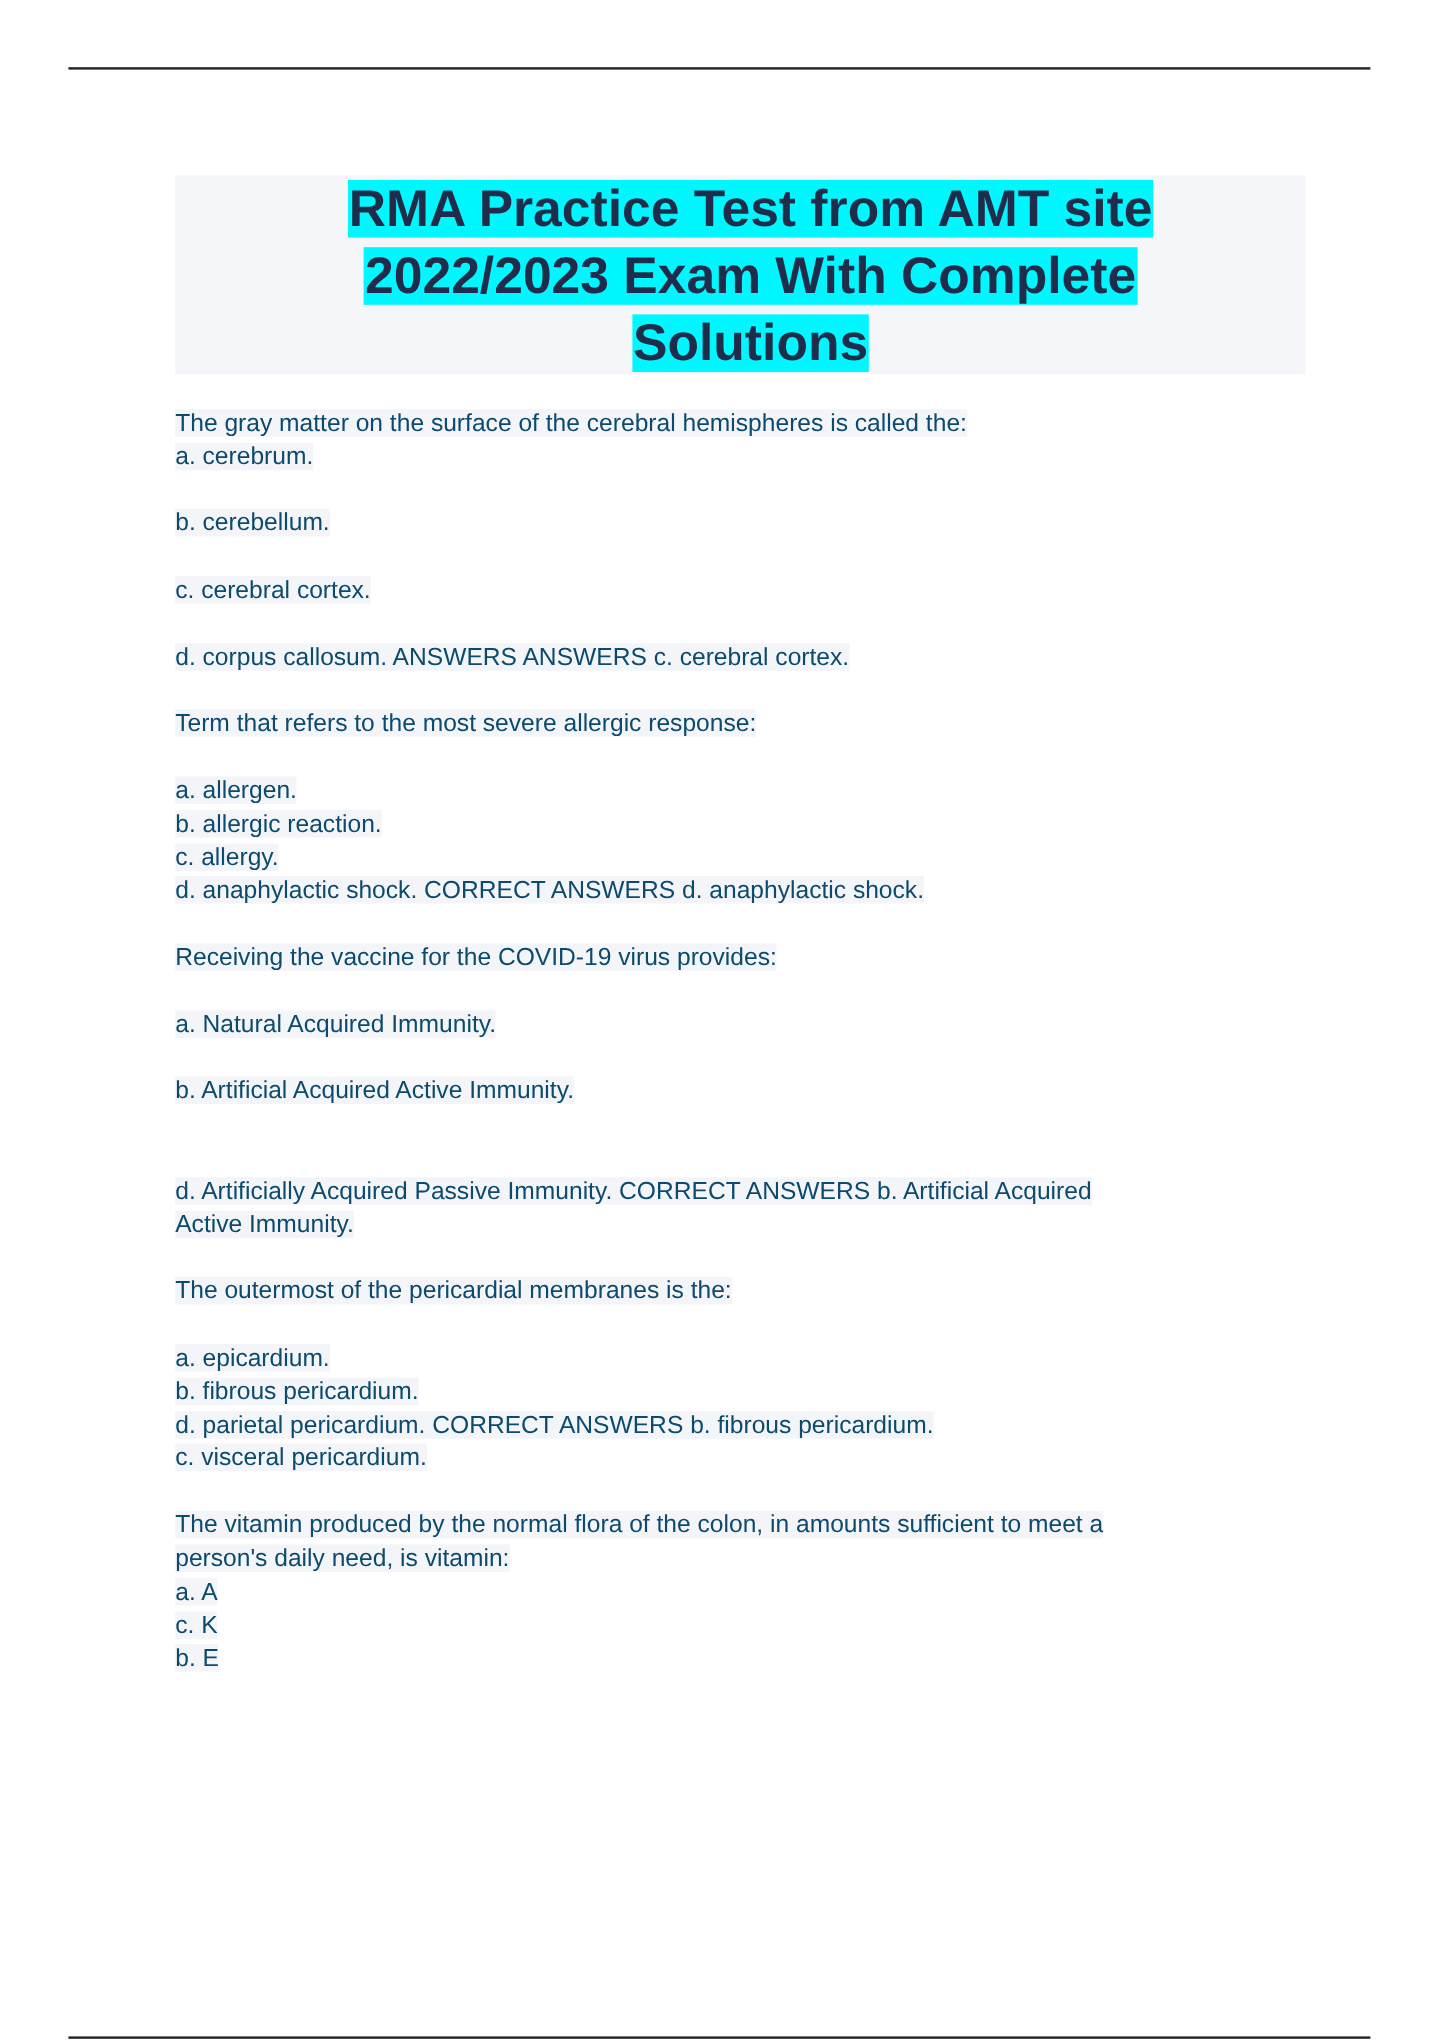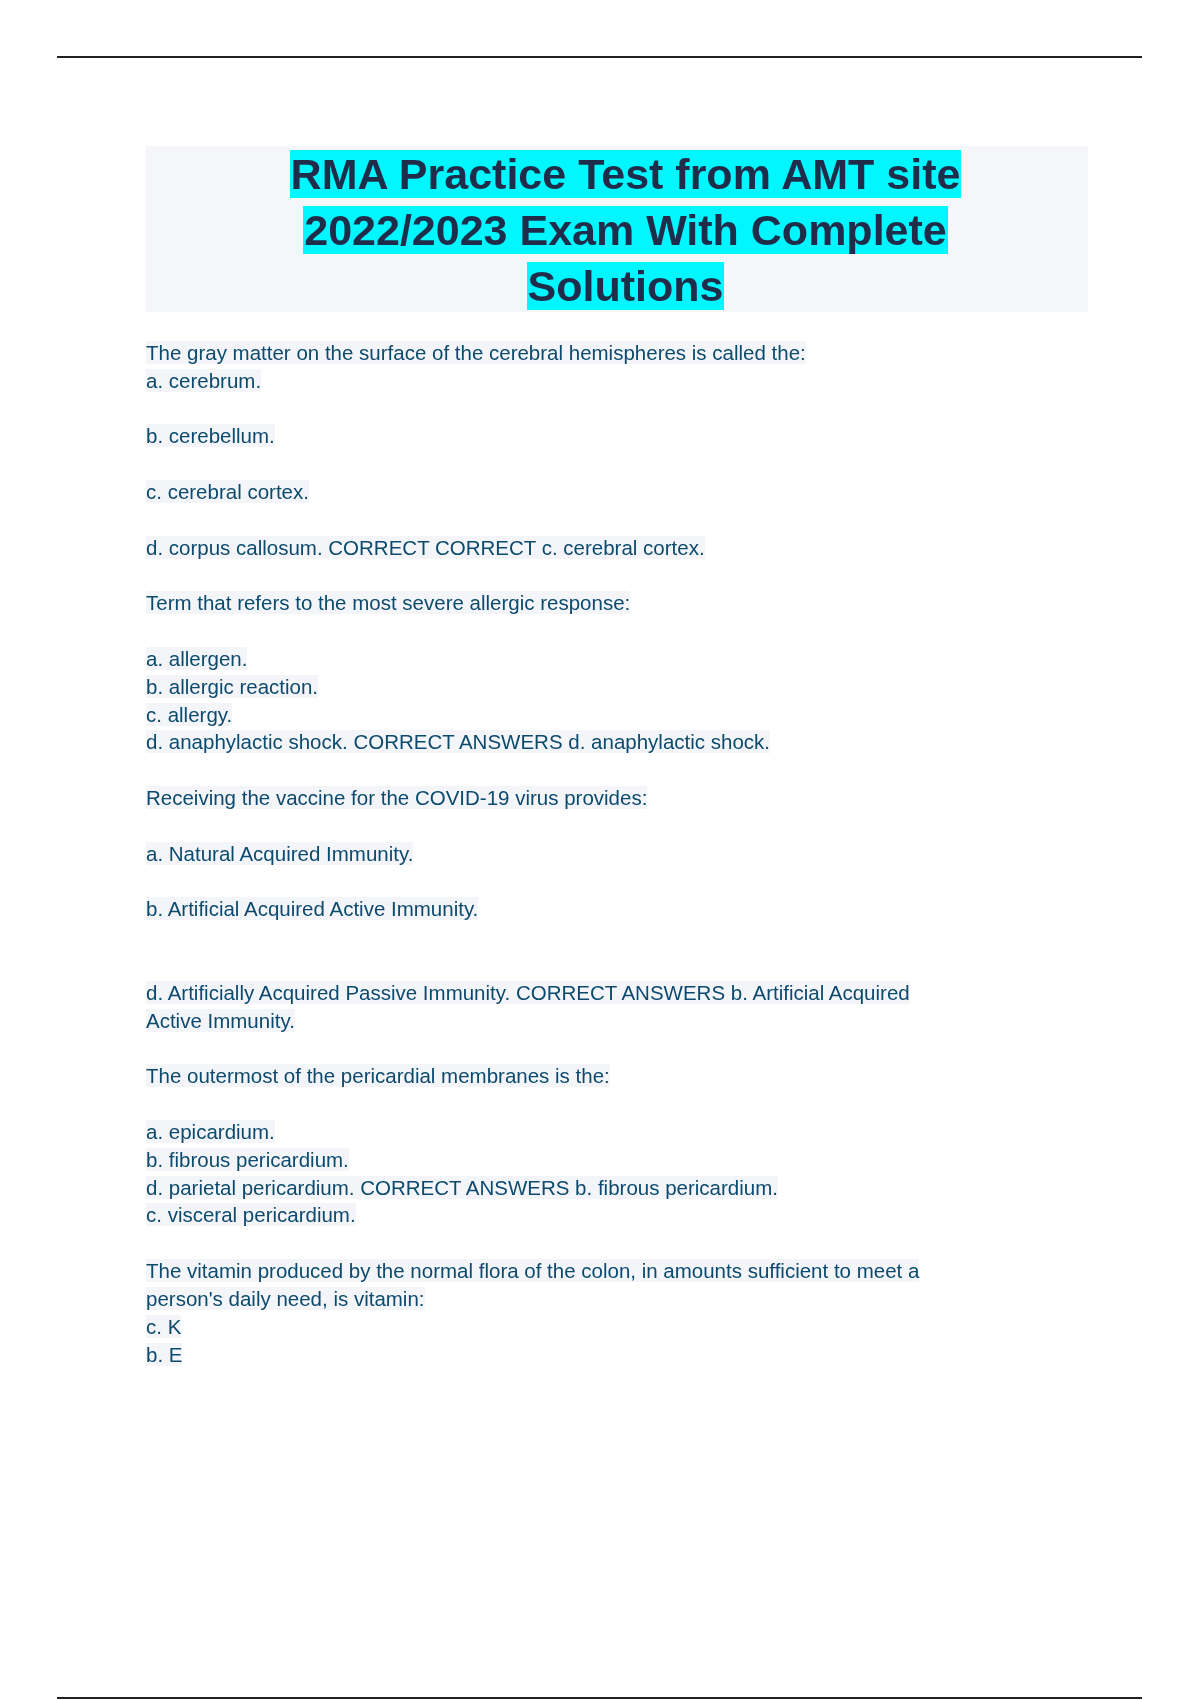--- a/index.html
+++ b/index.html
@@ -44,21 +44,21 @@
 <div class="content">
 
   <div>
     <span class="line"><span class="t">The gray matter on the surface of the cerebral hemispheres is called the:</span></span>
     <span class="line"><span class="t">a. cerebrum.</span></span>
     <div class="gap"></div>
     <span class="line"><span class="t">b. cerebellum.</span></span>
     <div class="gap"></div>
     <span class="line"><span class="t">c. cerebral cortex.</span></span>
     <div class="gap"></div>
-    <span class="line"><span class="t">d. corpus callosum. CORRECT CORRECT c. cerebral cortex.</span></span>
+    <span class="line"><span class="t">d. corpus callosum. ANSWERS ANSWERS c. cerebral cortex.</span></span>
   </div>
   <div class="block-gap"></div>
 
   <div>
     <span class="line"><span class="t">Term that refers to the most severe allergic response:</span></span>
     <div class="gap"></div>
     <span class="line"><span class="t">a. allergen.</span></span>
     <span class="line"><span class="t">b. allergic reaction.</span></span>
     <span class="line"><span class="t">c. allergy.</span></span>
     <span class="line"><span class="t">d. anaphylactic shock. CORRECT ANSWERS d. anaphylactic shock.</span></span>
@@ -84,19 +84,20 @@
     <span class="line"><span class="t">a. epicardium.</span></span>
     <span class="line"><span class="t">b. fibrous pericardium.</span></span>
     <span class="line"><span class="t">d. parietal pericardium. CORRECT ANSWERS b. fibrous pericardium.</span></span>
     <span class="line"><span class="t">c. visceral pericardium.</span></span>
   </div>
   <div class="block-gap"></div>
 
   <div>
     <span class="line"><span class="t">The vitamin produced by the normal flora of the colon, in amounts sufficient to meet a</span></span>
     <span class="line"><span class="t">person's daily need, is vitamin:</span></span>
+    <span class="line"><span class="t">a. A</span></span>
     <span class="line"><span class="t">c. K</span></span>
     <span class="line"><span class="t">b. E</span></span>
   </div>
 
 </div>
 
 <div class="rule bottom"></div>
 
 </body></html>

